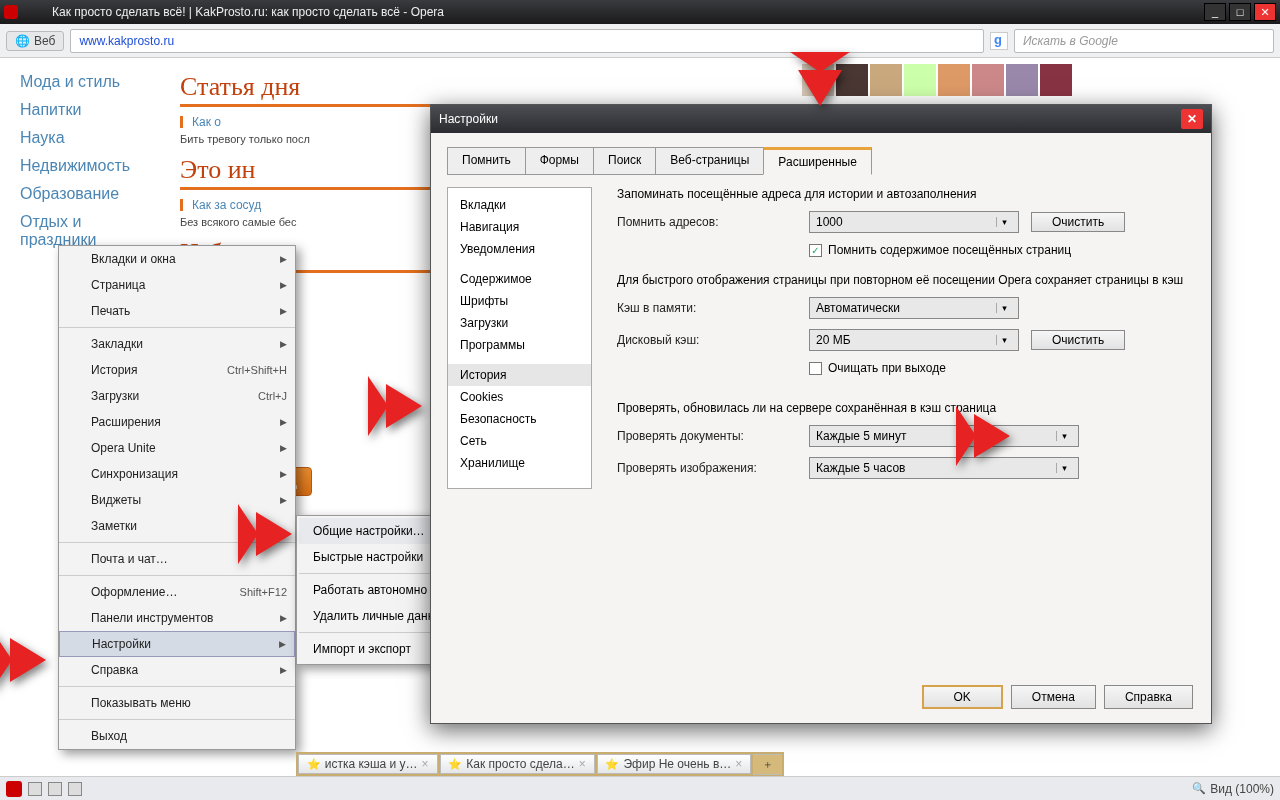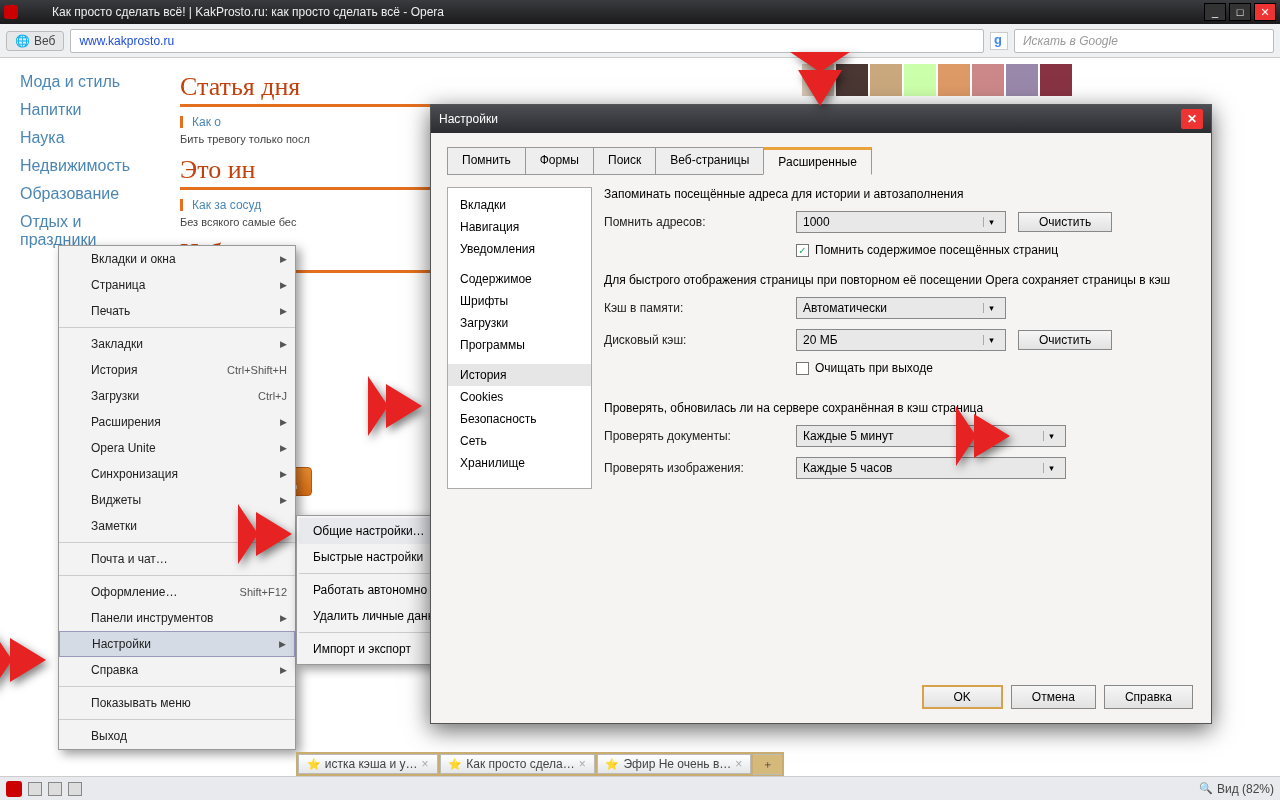--- a/index.html
+++ b/index.html
@@ -60,21 +60,21 @@
 
 .dialog { position: absolute; top: 104px; left: 430px; width: 782px; height: 620px; background: #f5f4f3; border: 1px solid #555; box-shadow: 0 6px 22px rgba(0,0,0,.6); }
 .dlg-title { height: 28px; background: linear-gradient(#4c4e53,#2b2c30); color: #fff; display:flex; align-items:center; padding:0 8px; font-size:13px; }
 .dlg-title .t { flex:1; }
 .dlg-close { width:22px; height:20px; background:#e33; color:#fff; display:flex; align-items:center; justify-content:center; font-weight:bold; border-radius:2px; }
 .dlg-body { padding: 14px 16px; }
 .tabs { display:flex; gap:0; margin-bottom:12px; }
 .tab { padding:5px 14px; border:1px solid #999; background:#eee; margin-right:-1px; }
 .tab.active { border-top:3px solid #e8a33a; background:#f5f4f3; border-bottom-color:#f5f4f3; position:relative; z-index:1; }
 
-.panel { display:flex; gap:12px; }
+.panel { display:flex; gap:25px; }
 .side-list { width: 145px; min-height: 300px; background:#fff; border:1px solid #aaa; padding:6px 0; }
 .side-list div { padding:4px 12px; }
 .side-list .grp { margin-top:8px; }
 .side-list .sel { background:#e6e6e6; }
 
 .content { flex:1; }
 .content .row { margin: 10px 0; display:flex; align-items:center; gap:12px; }
 .content label { width: 180px; color:#222; }
 .content input[type=text], .content select, .content .combo { height:22px; border:1px solid #888; background:#e8e8e8; padding:0 6px; }
 .combo { width:180px; display:flex; align-items:center; justify-content:space-between; }
@@ -426,14 +426,14 @@
   <div class="tabitem">⭐<span>Как просто сдела…</span><span class="x">×</span></div>
   <div class="tabitem">⭐<span>Эфир Не очень в…</span><span class="x">×</span></div>
   <div class="tabitem" style="background:#d4b97a;">＋</div>
 </div>
 
 <div class="taskbar">
   <div class="opmini"></div>
   <div class="tb-ico"></div>
   <div class="tb-ico"></div>
   <div class="tb-ico"></div>
-  <div class="zoom">🔍 <span>Вид (82%)</span></div>
+  <div class="zoom">🔍 <span>Вид (100%)</span></div>
 </div>
 
 </body></html>

